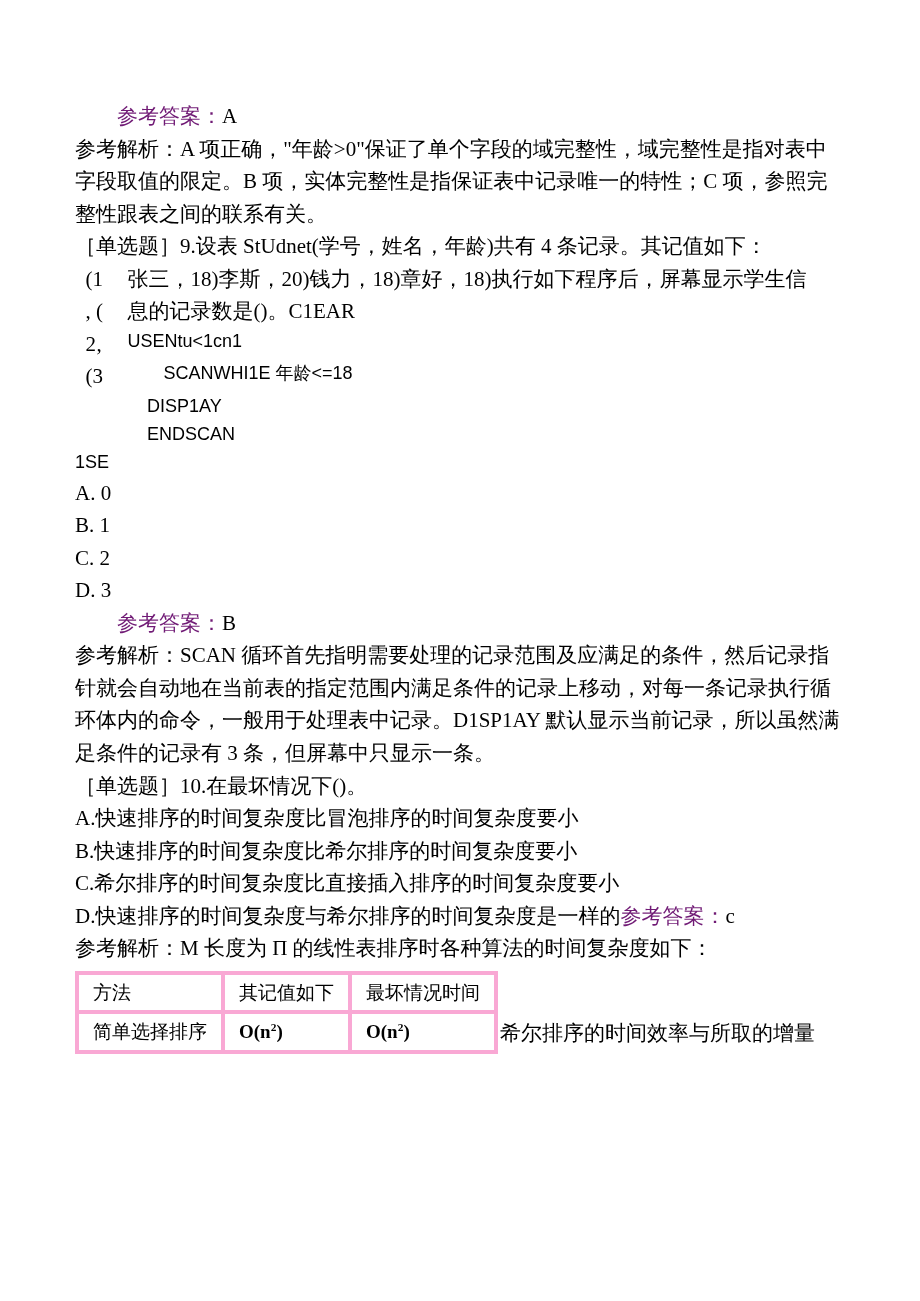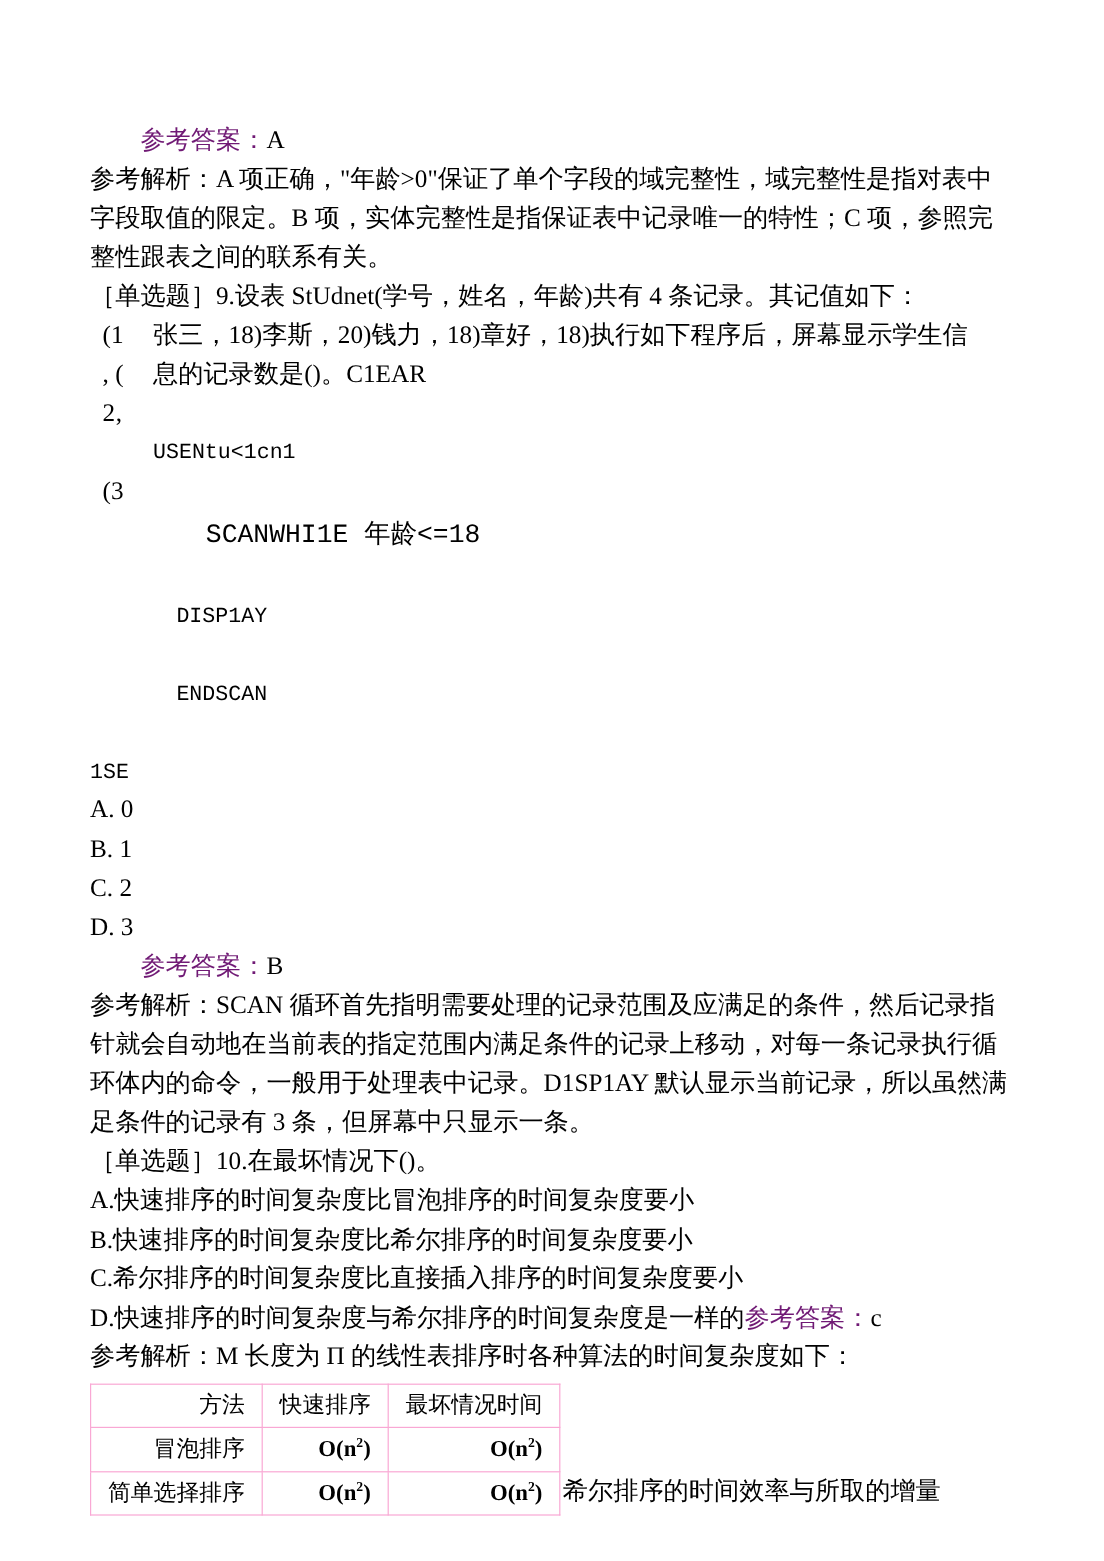--- a/index.html
+++ b/index.html
@@ -8,34 +8,34 @@
     min-height: 1301px;
     background: #ffffff;
     font-family: "SimSun", "宋体", serif;
     font-size: 21px;
     color: #000000;
     line-height: 1.55;
     padding: 100px 75px 80px 75px;
   }
   .indent { text-indent: 2em; }
   .red { color: #701a75; }
-  .mono { font-family: Liberation Mono, monospace; margin-top: 37px; }
+  .mono { font-family: Liberation Sans, sans-serif; }
   .code-indent-2 { padding-left: 4em; }
   .list-line { display: flex; }
   .list-line .num { width: 2.5em; text-align: left; padding-left: 0.5em; }
   .list-line .txt { flex: 1; }
   .opt { padding-left: 0; }
   table.cmplx {
     border-collapse: collapse;
     margin-top: 6px;
   }
   table.cmplx th, table.cmplx td {
-    border: 1px solid #f9a8d4;
+    border: 4px solid #f9a8d4;
     padding: 3px 14px;
-    text-align: right;
+    text-align: left;
     font-size: 19px;
     font-weight: normal;
     white-space: nowrap;
   }
   table.cmplx .bold { font-weight: bold; font-family: "Times New Roman", serif; }
   .sup { font-size: 0.6em; vertical-align: super; }
   .flexrow { display: flex; align-items: flex-end; }
   .flexrow .tail { padding-left: 2px; padding-bottom: 4px; }
   .smallgap { letter-spacing: 0.5px; }
 </style>
@@ -58,21 +58,21 @@
 <div class="list-line">
   <div class="num">, (</div>
   <div class="txt">息的记录数是()。C1EAR</div>
 </div>
 <div class="list-line">
   <div class="num smallgap">2,</div>
   <div class="txt mono" style="font-size:18px;">USENtu&lt;1cn1</div>
 </div>
 <div class="list-line">
   <div class="num">(3</div>
-  <div class="txt mono" style="font-size:22px; padding-left:2em;">SCANWHI1E 年龄&lt;=18</div>
+  <div class="txt mono" style="font-size:18px; padding-left:2em;">SCANWHI1E 年龄&lt;=18</div>
 </div>
 
 <div class="mono code-indent-2" style="font-size:18px;">DISP1AY</div>
 <div class="mono code-indent-2" style="font-size:18px;">ENDSCAN</div>
 <div class="mono" style="font-size:18px;">1SE</div>
 
 <div class="opt">A. 0</div>
 <div class="opt">B. 1</div>
 <div class="opt">C. 2</div>
 <div class="opt">D. 3</div>
@@ -91,30 +91,25 @@
 <div>
   <span>D.快速排序的时间复杂度与希尔排序的时间复杂度是一样的</span><span class="red">参考答案：</span><span>c</span>
 </div>
 <div>参考解析：M 长度为 Π 的线性表排序时各种算法的时间复杂度如下：</div>
 
 <div class="flexrow">
   <table class="cmplx">
     <thead>
       <tr>
         <th>方法</th>
-        <th>快速排序</th>
+        <th>其记值如下</th>
         <th>最坏情况时间</th>
       </tr>
     </thead>
     <tbody>
-        <tr>
-          <td>冒泡排序</td>
-          <td class="bold">O(n<span class="sup">2</span>)</td>
-          <td class="bold">O(n<span class="sup">2</span>)</td>
-        </tr>
         <tr>
           <td>简单选择排序</td>
           <td class="bold">O(n<span class="sup">2</span>)</td>
           <td class="bold">O(n<span class="sup">2</span>)</td>
         </tr>
       </tbody>
   </table>
   <div class="tail">希尔排序的时间效率与所取的增量</div>
 </div>
 

